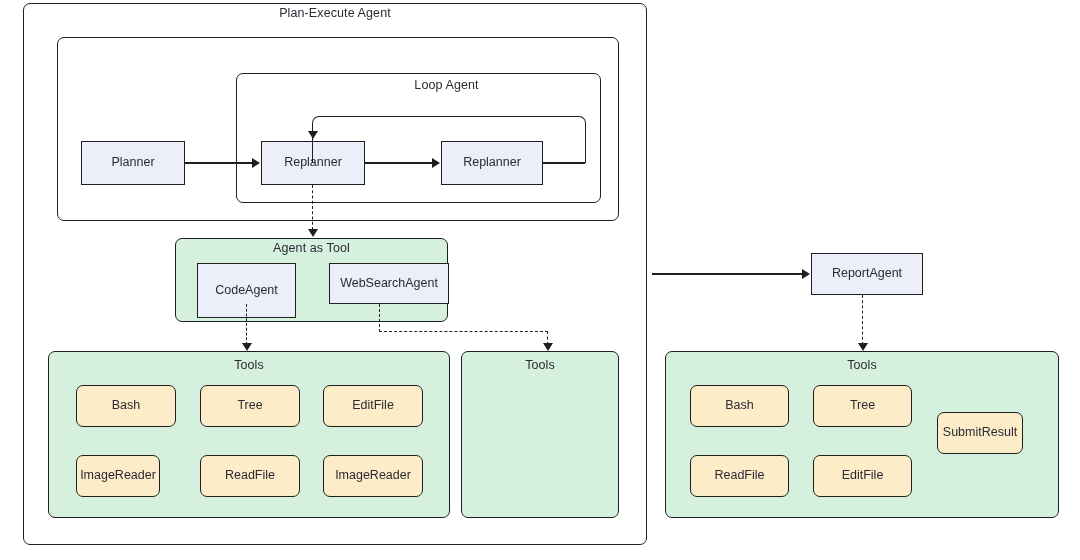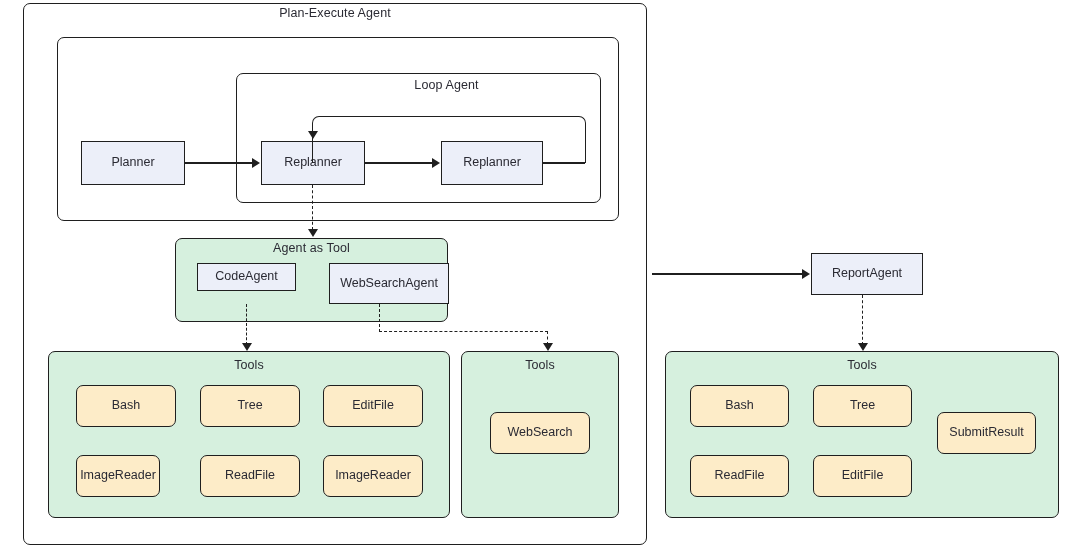--- a/index.html
+++ b/index.html
@@ -146,21 +146,21 @@
   <div class="loop-path" style="left:312px; top:116px; width:274px; height:47px;"></div>
   <div class="arrowhead-down" style="left:308px; top:131px;"></div>
 
   <div class="dash-v" style="left:312px; top:185px; height:45px;"></div>
   <div class="arrowhead-down" style="left:308px; top:229px;"></div>
 
   <div class="box container-green" style="left:175px; top:238px; width:273px; height:84px;">
   </div>
   <div class="grp-title" style="left:175px; width:273px; top:241px;">Agent as Tool</div>
 
-  <div class="box node-blue" style="left:197px; top:263px; width:99px; height:28px;">
+  <div class="box node-blue" style="left:197px; top:263px; width:99px; height:55px;">
     <div class="node-label">CodeAgent</div>
   </div>
 
   <div class="box node-blue" style="left:329px; top:263px; width:120px; height:41px;">
     <div class="node-label">WebSearchAgent</div>
   </div>
 
   <div class="dash-v" style="left:246px; top:304px; height:41px;"></div>
   <div class="arrowhead-down" style="left:242px; top:343px;"></div>
 
@@ -189,23 +189,20 @@
     <div class="node-label">ReadFile</div>
   </div>
   <div class="box node-amber" style="left:323px; top:455px; width:100px; height:42px;">
     <div class="node-label">ImageReader</div>
   </div>
 
   <div class="box container-green" style="left:461px; top:351px; width:158px; height:167px;">
   </div>
   <div class="grp-title" style="left:461px; width:158px; top:358px;">Tools</div>
 
-  <div class="box node-amber" style="left:490px; top:412px; width:100px; height:42px;">
-    <div class="node-label">WebSearch</div>
-  </div>
 
   <div class="edge edge-h" style="left:652px; top:273px; width:151px;"></div>
   <div class="arrowhead-right" style="left:802px; top:269px;"></div>
 
   <div class="box node-blue" style="left:811px; top:253px; width:112px; height:42px;">
     <div class="node-label">ReportAgent</div>
   </div>
 
   <div class="dash-v" style="left:862px; top:295px; height:50px;"></div>
   <div class="arrowhead-down" style="left:858px; top:343px;"></div>
@@ -213,21 +210,21 @@
   <div class="box container-green" style="left:665px; top:351px; width:394px; height:167px;">
   </div>
   <div class="grp-title" style="left:665px; width:394px; top:358px;">Tools</div>
 
   <div class="box node-amber" style="left:690px; top:385px; width:99px; height:42px;">
     <div class="node-label">Bash</div>
   </div>
   <div class="box node-amber" style="left:813px; top:385px; width:99px; height:42px;">
     <div class="node-label">Tree</div>
   </div>
-  <div class="box node-amber" style="left:937px; top:412px; width:99px; height:42px;">
+  <div class="box node-amber" style="left:937px; top:412px; width:86px; height:42px;">
     <div class="node-label">SubmitResult</div>
   </div>
   <div class="box node-amber" style="left:690px; top:455px; width:99px; height:42px;">
     <div class="node-label">ReadFile</div>
   </div>
   <div class="box node-amber" style="left:813px; top:455px; width:99px; height:42px;">
     <div class="node-label">EditFile</div>
   </div>
 
 </div>

